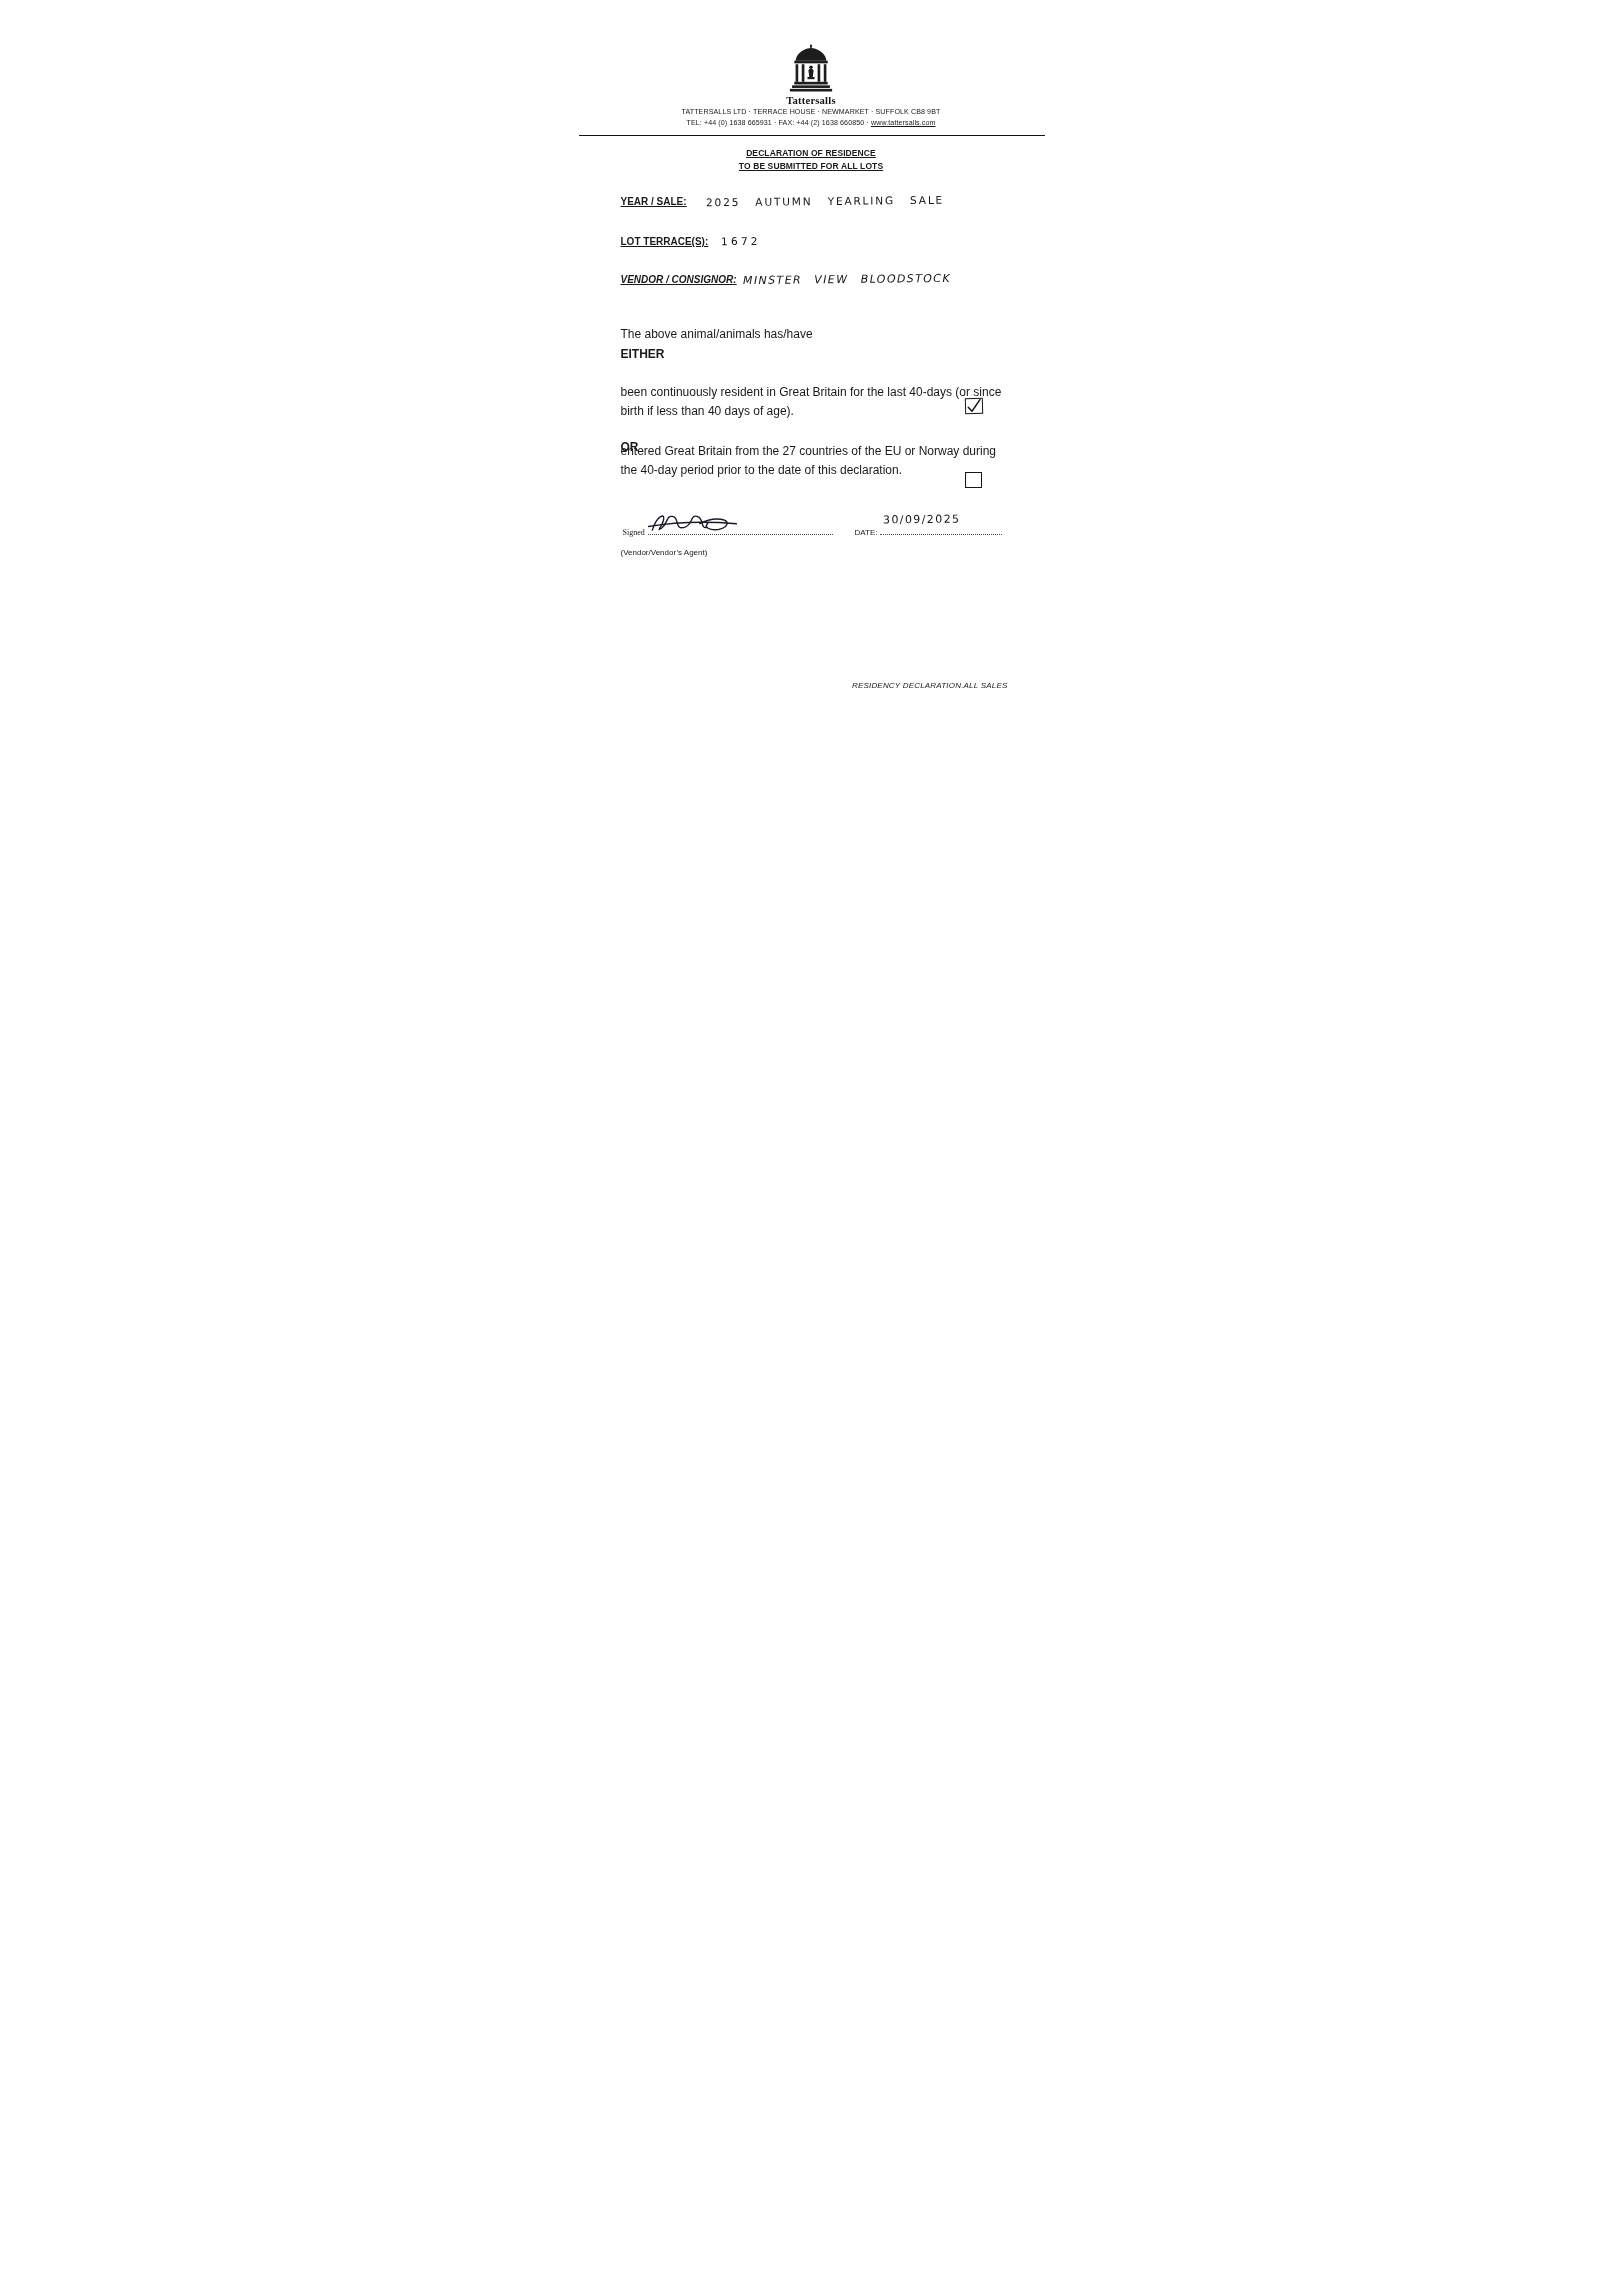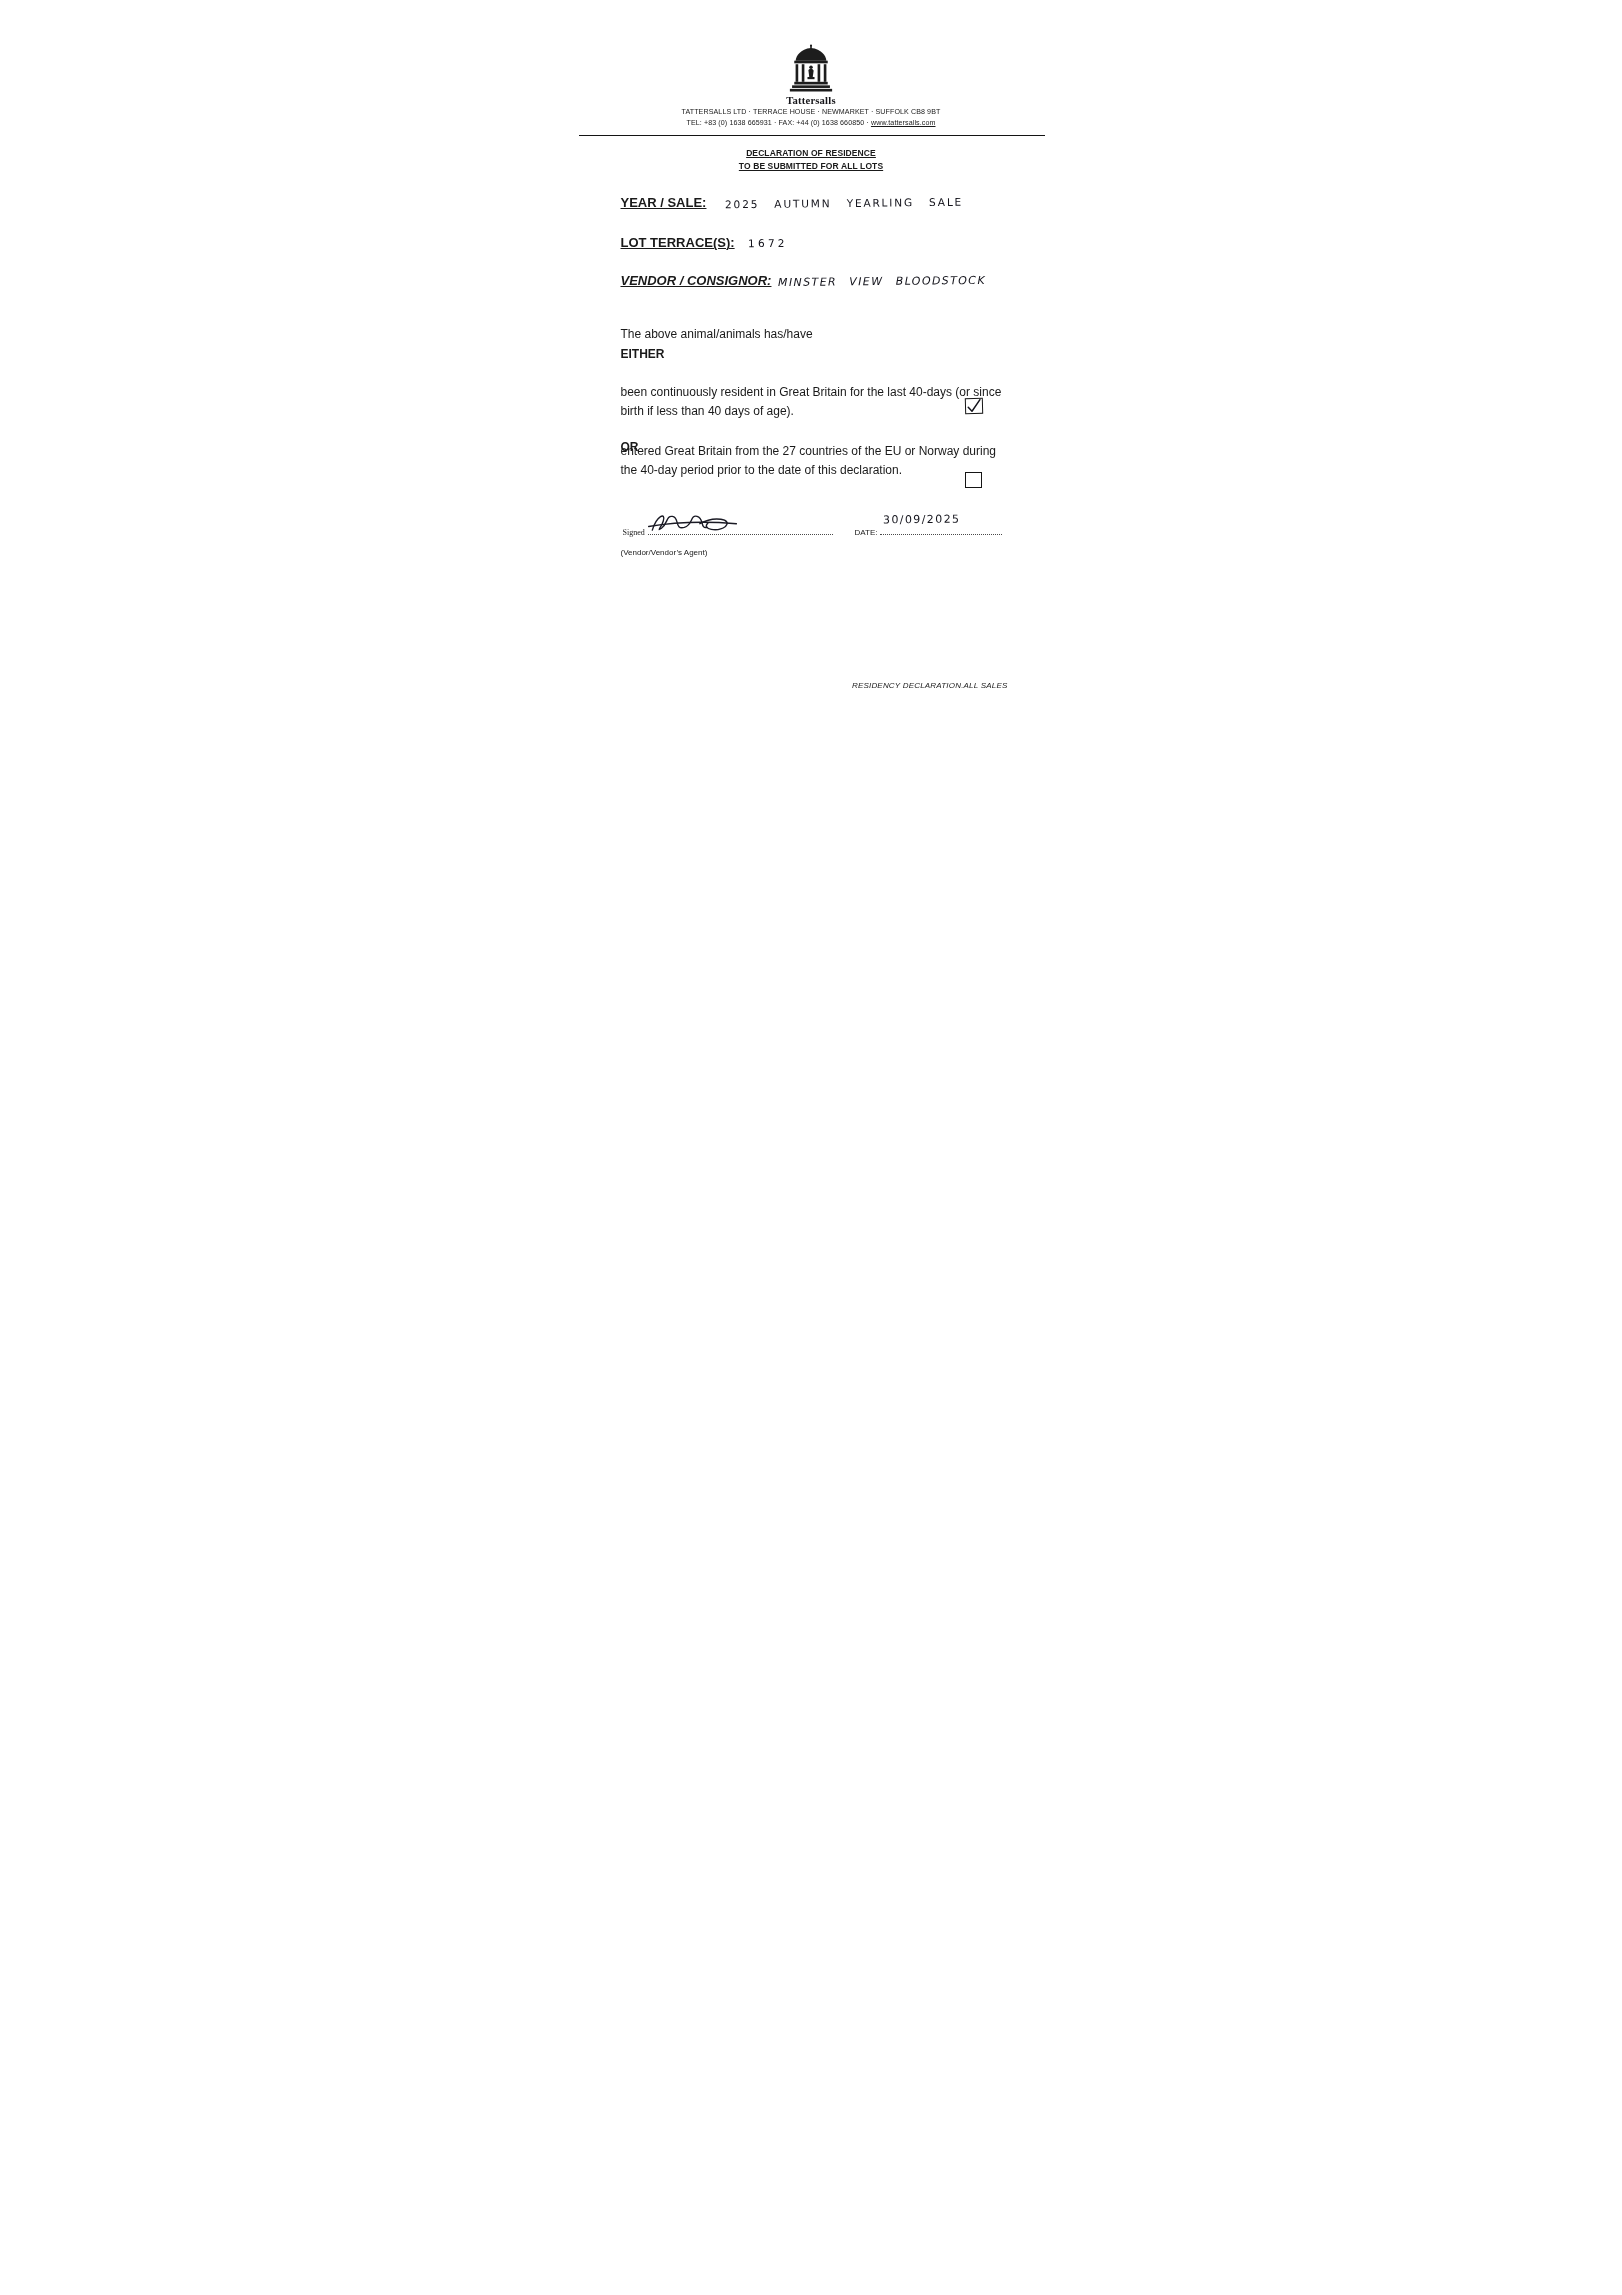--- a/index.html
+++ b/index.html
@@ -43,21 +43,21 @@
     position:absolute; left:0; right:0; text-align:center;
     font-weight:bold; font-size:8.5px; letter-spacing:0.1px;
     text-decoration:underline; text-underline-offset:1.4px;
     -webkit-text-decoration-thickness:0.9px; text-decoration-thickness:0.9px;
   }
   .t1{top:148px;} .t2{top:161px;}
   
   .field{position:absolute; left:62px; white-space:nowrap;}
   .f-year{top:195px;} .f-lot{top:235px;} .f-vendor{top:273px;font-style:italic;}
   .field .label{
-    font-weight:bold; font-size:13px;
+    font-weight:bold; font-size:10px;
     text-decoration:underline; text-underline-offset:1.4px;
     -webkit-text-decoration-thickness:0.9px; text-decoration-thickness:0.9px;
     vertical-align:baseline;
   }
   .hand{
     font-family:"DejaVu Sans", sans-serif;
     color:#14141c;
     display:inline-block;
     transform:rotate(-0.6deg);
   }
@@ -129,21 +129,21 @@
 
         <rect x="12" y="85" width="76" height="6"></rect>
         <rect x="7" y="93" width="86" height="6"></rect>
         <rect x="2" y="101" width="96" height="6"></rect>
       </g>
     </svg>
   </div>
   <div class="brand">Tattersalls</div>
   <div class="addr">TATTERSALLS LTD · TERRACE HOUSE · NEWMARKET · SUFFOLK CB8 9BT</div>
   <div class="contact">
-    <span>TEL: +83 (0) 1638 665931 · FAX: +44 (0) 1638 660850 · </span><span class="site">www.tattersalls.com</span>
+    <span>TEL: +44 (0) 1638 665931 · FAX: +44 (2) 1638 660850 · </span><span class="site">www.tattersalls.com</span>
   </div>
   <div class="rule"></div>
 
   <div class="t1">DECLARATION OF RESIDENCE</div>
   <div class="t2">TO BE SUBMITTED FOR ALL LOTS</div>
 
   <div class="field f-year">
     <span class="label">YEAR / SALE:</span><span class="hand">2025 AUTUMN YEARLING SALE</span>
   </div>
   <div class="field f-lot">

